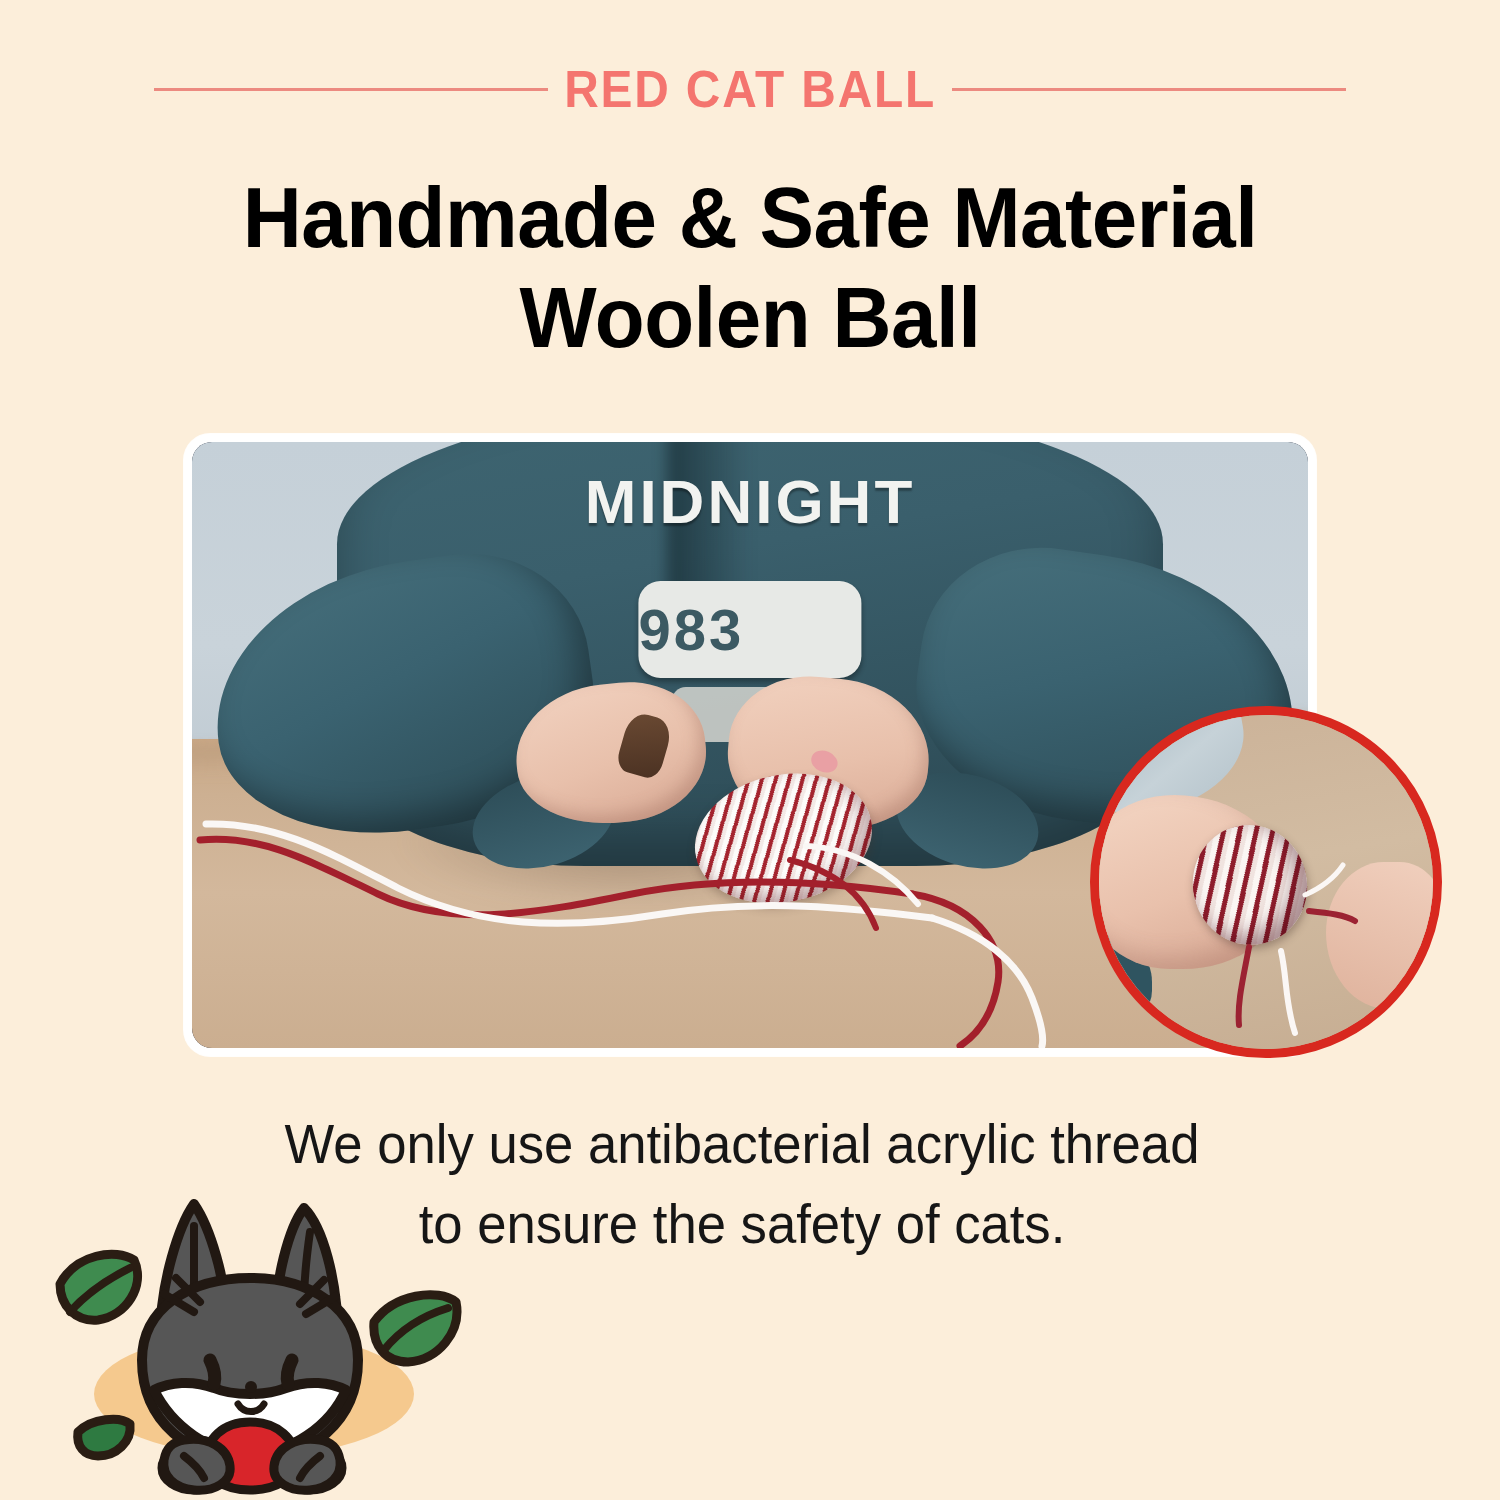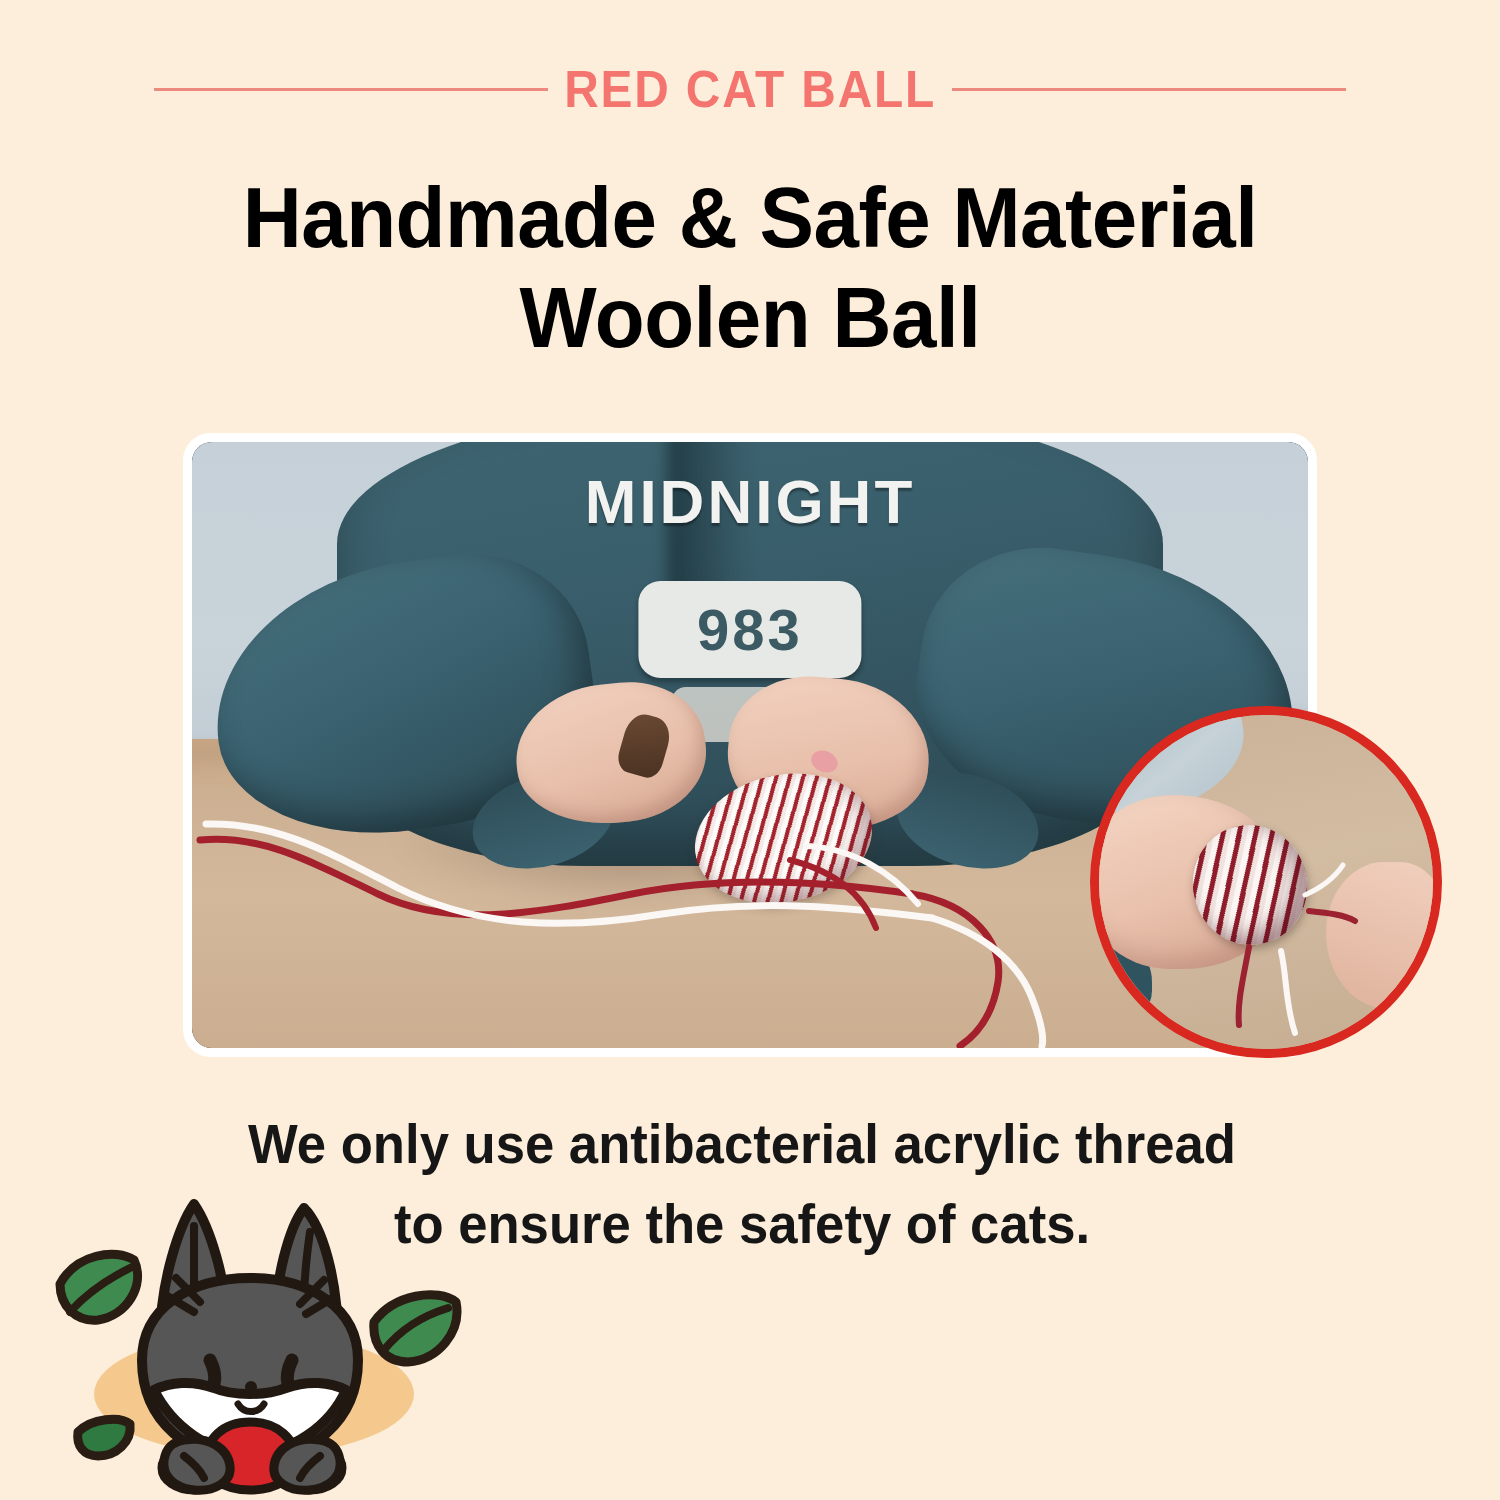--- a/index.html
+++ b/index.html
@@ -158,21 +158,21 @@
   }
   .sweat-word span { display: inline-block; }
   .patch {
     position: absolute;
     left: 50%; top: 23%;
     transform: translateX(-50%);
     width: 20%; height: 16%;
     background: #E7E9E6;
     border-radius: 22px;
     box-shadow: 0 4px 5px rgba(0,0,0,0.3);
-    display: flex; align-items: center; justify-content: center;
+    display: flex; align-items: center; 
   }
   .patch-num {
     color: #3C5A63;
     font-size: 58px;
     font-weight: bold;
     letter-spacing: 3px;
     line-height: 1;
   }
   .patch2 {
     position: absolute;
@@ -285,21 +285,21 @@
 
   
   .body-copy {
     position: absolute;
     top: 1104px;
     left: 0;
     width: 1484px;
     text-align: center;
     color: #161616;
     font-size: 56px;
-    font-weight: 700;
+    font-weight: 400;
     line-height: 1.42;
     letter-spacing: 0px;
   }
   .body-copy .ln { display: block; transform: scaleX(0.94); }
 
   
   .mascot {
     position: absolute;
     left: 42px;
     top: 1182px;

